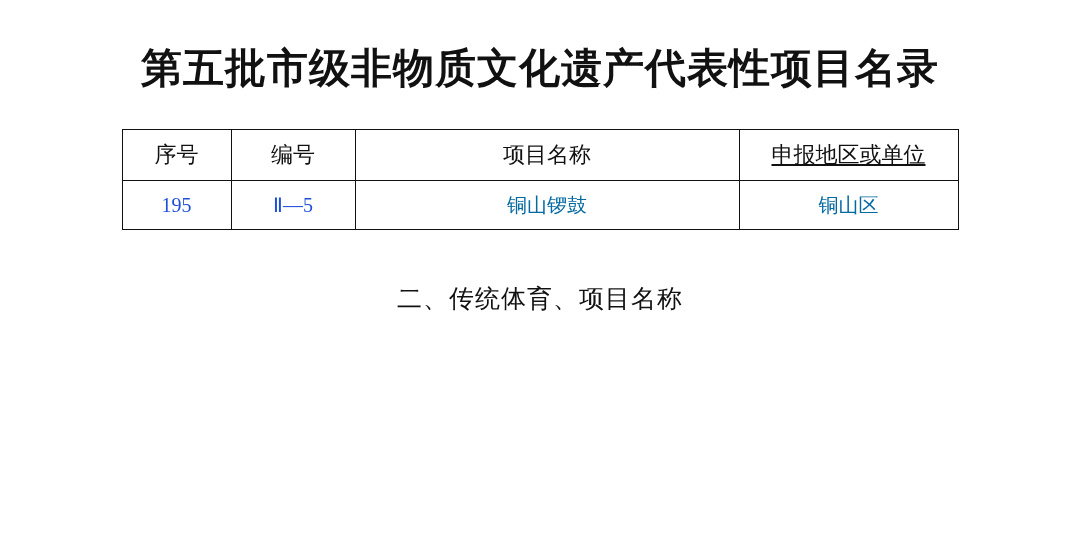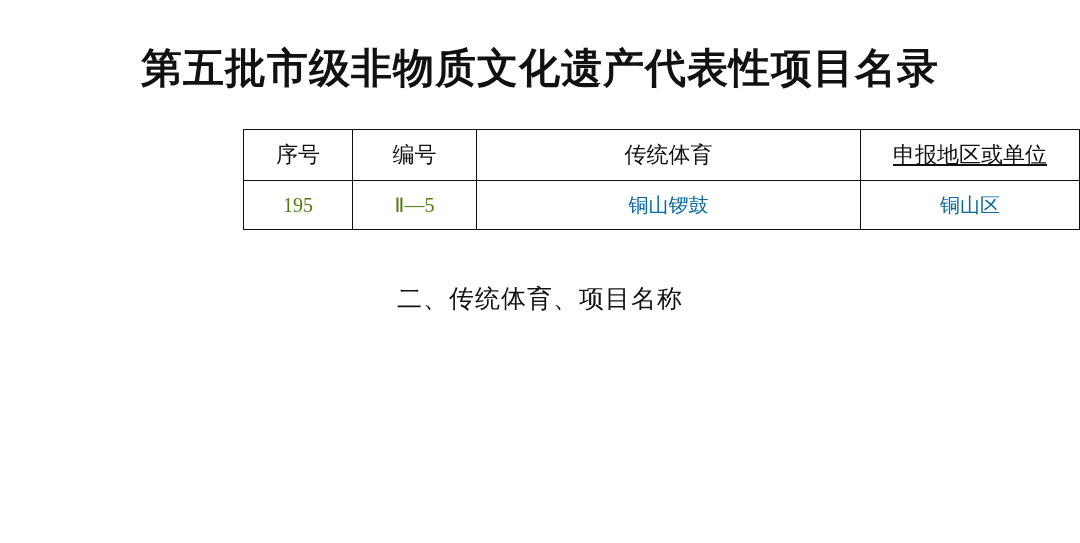--- a/index.html
+++ b/index.html
@@ -40,21 +40,21 @@
   }
   .section-heading.first {
     margin-top: 148px;
   }
   .section-heading.second {
     margin-top: 52px;
   }
   .table-wrap {
     margin-top: 36px;
     display: flex;
-    justify-content: flex-end;
+    justify-content: center;
   }
   table.listing {
     border-collapse: collapse;
     width: 800px;
     table-layout: fixed;
     background: #ffffff;
   }
   table.listing th,
   table.listing td {
     border: 1px solid #111111;
@@ -68,42 +68,42 @@
     height: 50px;
     padding: 0 4px;
   }
   table.listing td {
     font-size: 20px;
     height: 48px;
     padding: 0 4px;
     color: #0369a1;
   }
   table.listing td.num {
-    color: #4d7c0f;
+    color: #1d4ed8;
   }
   .col-seq { width: 100px; }
   .col-code { width: 115px; }
   .col-name { width: 375px; }
   .col-region { width: 210px; text-decoration: underline; }
 </style>
 </head>
 <body>
 
 <div class="page">
 
   <h1 class="doc-title">第五批市级非物质文化遗产代表性项目名录</h1>
 
 
   <div class="table-wrap">
     <table class="listing">
       <thead>
         <tr>
           <th class="col-seq">序号</th>
           <th class="col-code">编号</th>
-          <th class="col-name">传统体育</th>
+          <th class="col-name">项目名称</th>
           <th class="col-region">申报地区或单位</th>
         </tr>
       </thead>
       <tbody>
         <tr>
           <td class="num">195</td>
           <td class="num">Ⅱ—5</td>
           <td>铜山锣鼓</td>
           <td>铜山区</td>
         </tr>

